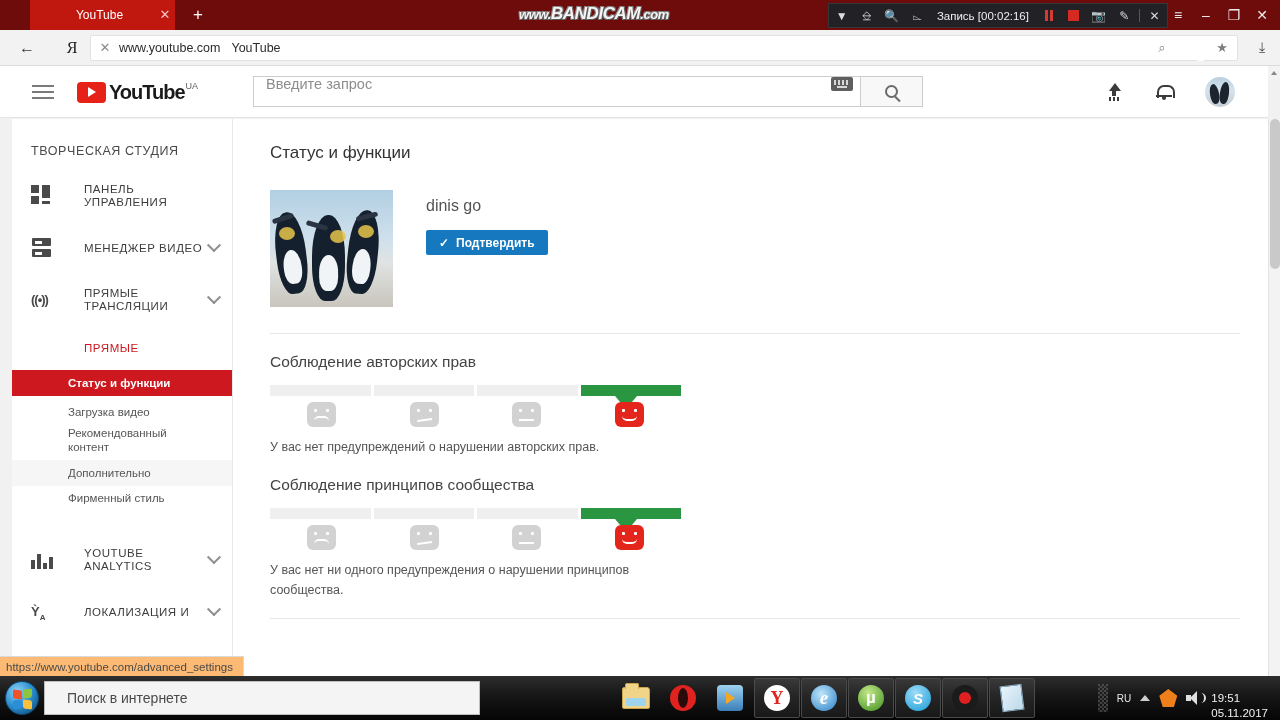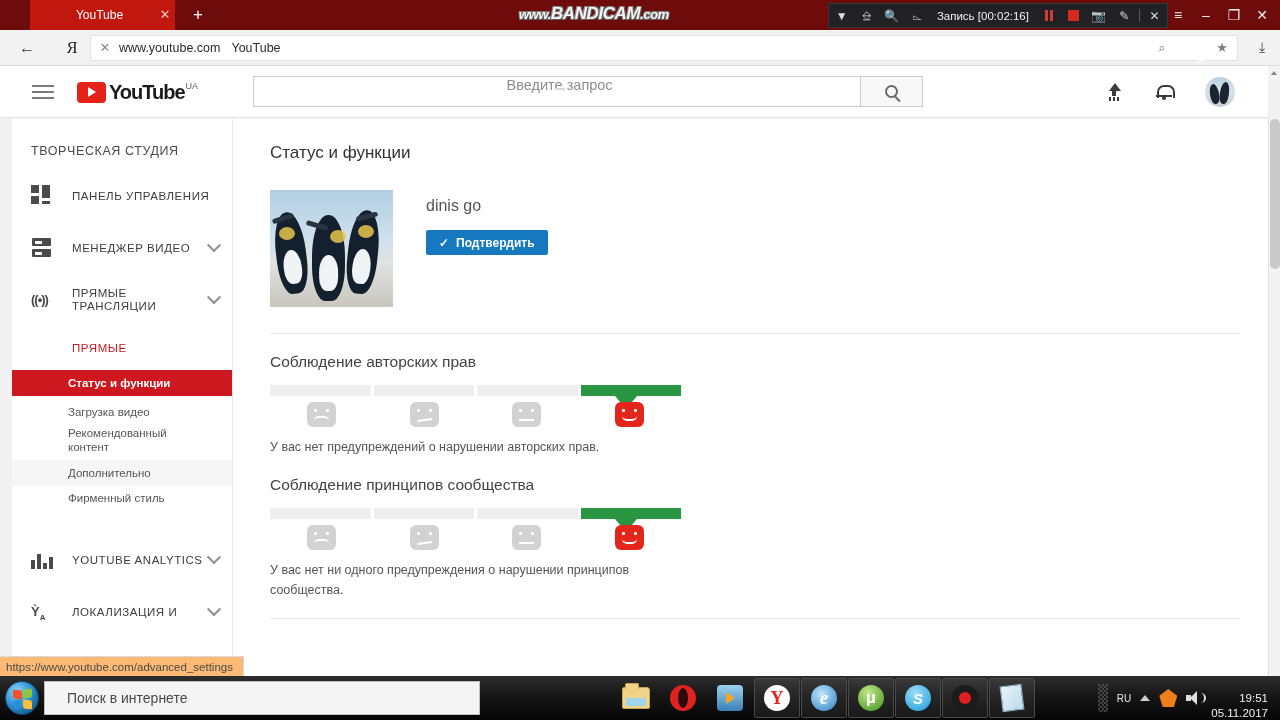--- a/index.html
+++ b/index.html
@@ -94,21 +94,21 @@
     margin-top:2px;
   }
   .yt-play::after { content:""; position:absolute; left:11px; top:5px;
     border-left:8px solid #fff; border-top:5.5px solid transparent; border-bottom:5.5px solid transparent;}
   .yt-word { font-size:20px; font-weight:bold; color:#1a1a1a; letter-spacing:-1px; margin-left:3px; line-height:24px;}
   .yt-cc { font-size:9px; color:#606060; margin-top:1px; margin-left:1px; }
 
   .searchwrap { display:flex; margin-left:55px; }
   .searchbox {
     width:608px; height:31px; border:1px solid #ccc; background:#fff;
-    display:flex; align-items:center; padding:0 7px 16px 12px;flex-direction:column;
+    display:flex; align-items:center; padding:0 7px 16px 12px;
   }
   .searchbox .ph { flex:1; font-size:14.5px; color:#8d8d8d; }
   .kbd {
     width:22px; height:14px; background:#5f5f5f; border-radius:2px; position:relative;
   }
   .kbd::after{content:""; position:absolute; left:3px; top:3px; right:3px; bottom:6px;
     background:repeating-linear-gradient(90deg,#d8d8d8 0 2px,#5f5f5f 2px 4px);}
   .kbd::before{content:""; position:absolute; left:6px; bottom:3px; width:10px; height:2px; background:#d8d8d8;}
   .searchbtn {
     width:62px; height:31px; border:1px solid #ccc; border-left:none; background:#f8f8f8;
@@ -142,21 +142,21 @@
   .ytbody { position:absolute; left:0; top:53px; width:1268px; bottom:0; }
   .sidebar {
     position:absolute; left:12px; top:0; width:221px; bottom:0; background:#fff;
     border-right:1px solid #e8e8e8; overflow:hidden;
   }
   .studio-title { font-size:12.5px; color:#4a4a4a; letter-spacing:.6px; padding:25px 0 12px 19px; font-weight:500;}
   .snav-item {
     display:flex; align-items:center; height:52px; padding:0 13px 0 19px; cursor:default;
   }
   .snav-ico { width:24px; height:22px; position:relative; flex:0 0 24px;}
-  .snav-label { font-size:11.5px; color:#3d3d3d; letter-spacing:.55px; margin-left:17px; flex:1; line-height:13px;}
+  .snav-label { font-size:11.5px; color:#3d3d3d; letter-spacing:.55px; margin-left:29px; flex:1; line-height:13px;}
   .chev { width:10px; height:10px; border-right:2px solid #909090; border-bottom:2px solid #909090;
           transform:rotate(45deg) translate(-2px,-2px);}
   .snav-item.active .snav-label { color:#cc181e; }
 
   .ic-dash i{position:absolute; background:#4a4a4a;}
   .ic-dash .a{left:0;top:0;width:8px;height:8px;}
   .ic-dash .b{left:11px;top:0;width:8px;height:13px;}
   .ic-dash .c{left:0;top:11px;width:8px;height:8px;}
   .ic-dash .d{left:11px;top:16px;width:8px;height:3px;}
   .ic-vid i{position:absolute; background:#4a4a4a; left:1px; width:19px; height:8px; border-radius:1px;}
@@ -289,21 +289,21 @@
     repeating-linear-gradient(0deg,#6d6d6d 0 2px,transparent 2px 4px),
     repeating-linear-gradient(90deg,#6d6d6d 0 2px,transparent 2px 4px);
     background-blend-mode:multiply; opacity:.55;}
   .tray-lang{color:#e8e8e8;font-size:10px;}
   .tray-up{width:0;height:0;border-left:5px solid transparent;border-right:5px solid transparent;border-bottom:6px solid #cfcfcf;}
   .ic-avast{width:18px;height:18px;background:#ef7f1a;clip-path:polygon(50% 0,100% 38%,81% 100%,19% 100%,0 38%);}
   .ic-vol{width:16px;height:14px;position:relative;}
   .ic-vol::before{content:"";position:absolute;left:0;top:4px;width:5px;height:6px;background:#e0e0e0;}
   .ic-vol::after{content:"";position:absolute;left:4px;top:0;border-top:7px solid transparent;border-bottom:7px solid transparent;border-right:7px solid #e0e0e0;}
   .volwave{position:absolute;right:-4px;top:2px;width:5px;height:10px;border-right:2px solid #e0e0e0;border-radius:0 6px 6px 0;}
-  .clock{color:#f0f0f0;font-size:11.5px;text-align:right;line-height:15px;padding-right:4px;margin-top:16px;}
+  .clock{color:#f0f0f0;font-size:11.5px;text-align:left;line-height:15px;padding-right:4px;margin-top:16px;}
 </style>
 </head>
 <body>
 
 <div id="screen">
 
   <div class="tabstrip">
     <div class="tab">
       <div class="tab-title">YouTube</div>
       <div class="tab-close">✕</div>

